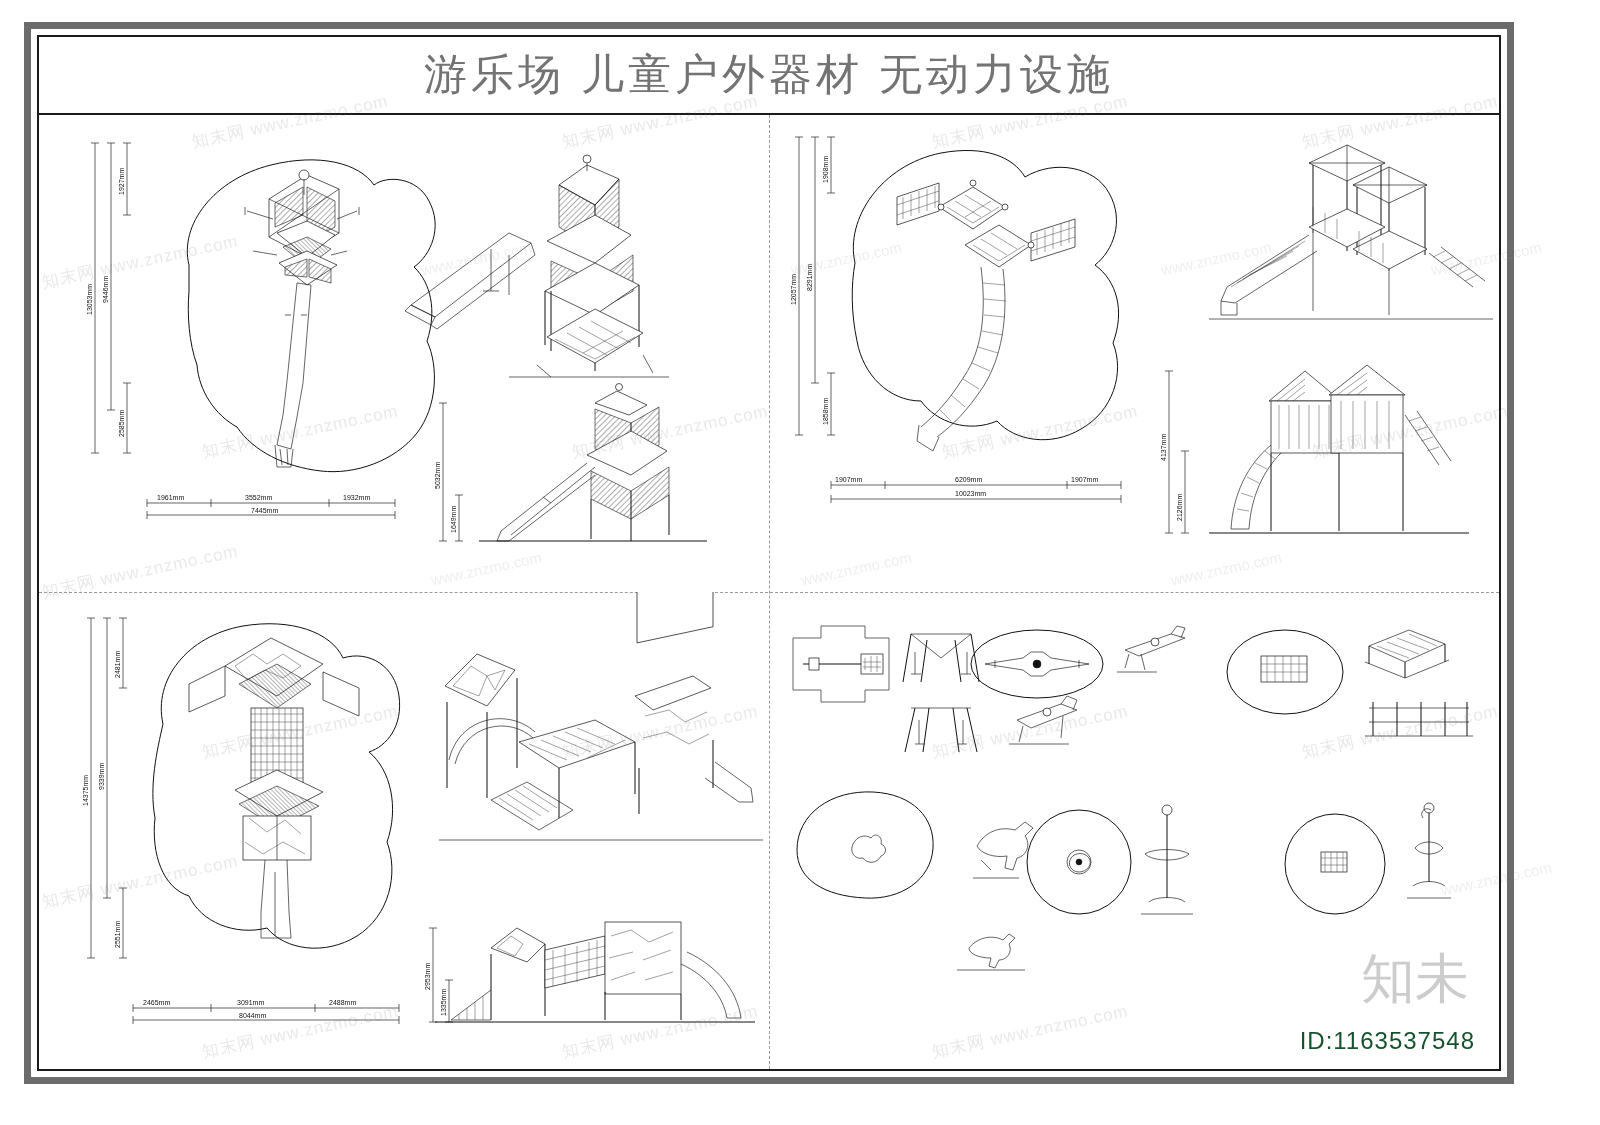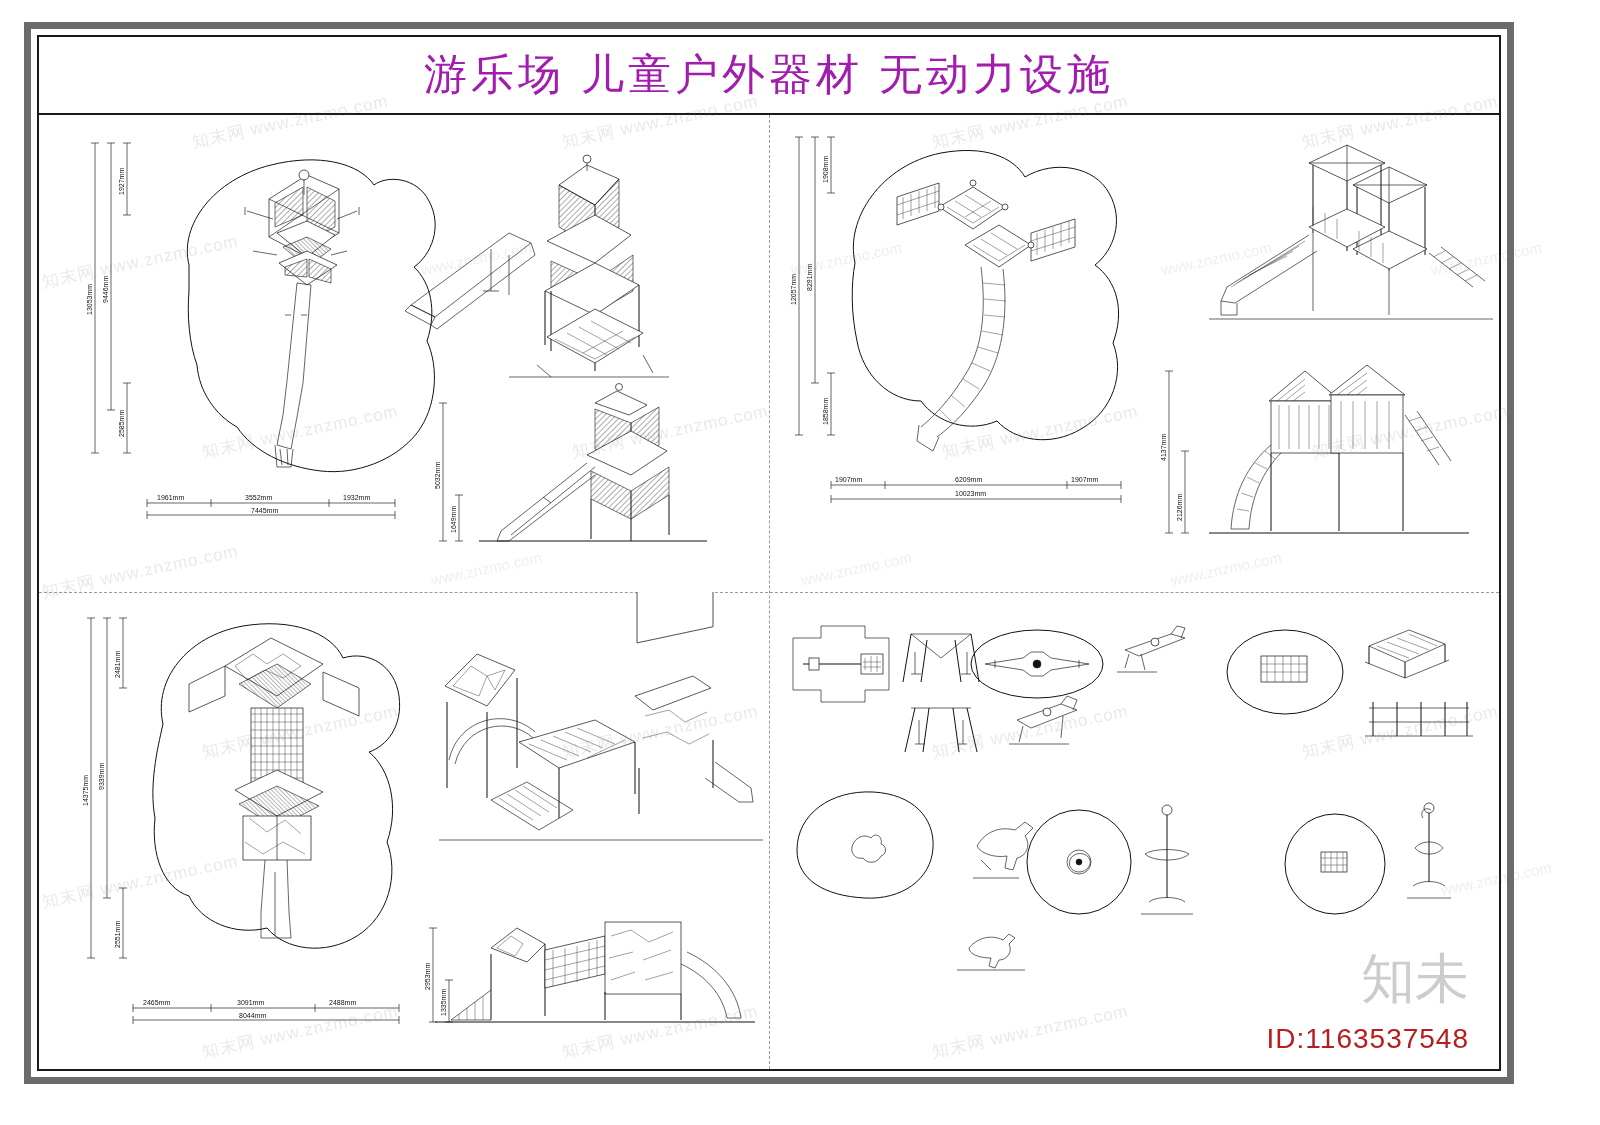--- a/index.html
+++ b/index.html
@@ -4,21 +4,21 @@
 <style>
   html,body{margin:0;padding:0;background:#ffffff;}
   body{width:1600px;height:1125px;position:relative;font-family:"Liberation Sans",sans-serif;overflow:hidden;}
 
   
   #sheet{position:absolute;left:24px;top:22px;width:1490px;height:1062px;border:7px solid #6b6b6b;background:#fff;box-sizing:border-box;}
   #sheet-inner{position:absolute;left:6px;top:6px;right:6px;bottom:6px;border:2px solid #1a1a1a;box-sizing:border-box;}
 
   
   #title-bar{position:absolute;left:0;top:0;right:0;height:78px;border-bottom:2px solid #1a1a1a;display:flex;align-items:center;justify-content:center;box-sizing:border-box;}
-  #title-text{font-size:43px;letter-spacing:4px;color:#a21caf;font-family:"Liberation Sans",sans-serif;font-weight:500;white-space:nowrap;}
+  #title-text{font-size:43px;letter-spacing:4px;color:#737373;font-family:"Liberation Sans",sans-serif;font-weight:500;white-space:nowrap;}
 
   
   #grid{position:absolute;left:0;top:78px;right:0;bottom:0;}
   .vdiv{position:absolute;left:50%;top:0;bottom:0;width:0;border-left:1px dashed #9a9a9a;}
   .hdiv{position:absolute;left:0;right:0;top:50%;height:0;border-top:1px dashed #9a9a9a;}
   .quad{position:absolute;width:50%;height:50%;box-sizing:border-box;}
   #q1{left:0;top:0;} #q2{left:50%;top:0;} #q3{left:0;top:50%;} #q4{left:50%;top:50%;}
 
   svg{display:block;}
   .ln{stroke:#111;fill:none;stroke-width:1;}
@@ -32,21 +32,21 @@
   .dim-text{font-size:7px;fill:#111;font-family:"Liberation Sans",sans-serif;}
   .dim-text-v{font-size:7px;fill:#111;font-family:"Liberation Sans",sans-serif;}
 
   
   .wm{position:absolute;color:rgba(120,120,120,0.16);font-size:17px;font-family:"Liberation Sans",sans-serif;white-space:nowrap;transform:rotate(-12deg);pointer-events:none;letter-spacing:1px;}
   .wm2{position:absolute;color:rgba(120,120,120,0.13);font-size:15px;font-family:"Liberation Sans",sans-serif;white-space:nowrap;transform:rotate(-12deg);pointer-events:none;}
 
   
   #brand{position:absolute;right:38px;bottom:72px;display:flex;align-items:center;gap:6px;opacity:.30;}
   #brand .ch{font-size:54px;color:#5a5a5a;font-family:Liberation Sans, sans-serif;line-height:1;}
-  #idline{position:absolute;right:38px;bottom:22px;font-size:28px;color:#b91c1c;font-family:"Liberation Sans",sans-serif;letter-spacing:1px;}
+  #idline{position:absolute;right:32px;bottom:22px;font-size:24px;color:#14532d;font-family:"Liberation Sans",sans-serif;letter-spacing:1px;}
 </style>
 </head>
 <body>
 
 <div id="sheet">
   <div id="sheet-inner">
 
     <div id="title-bar">
       <div id="title-text">游乐场  儿童户外器材  无动力设施</div>
     </div>

